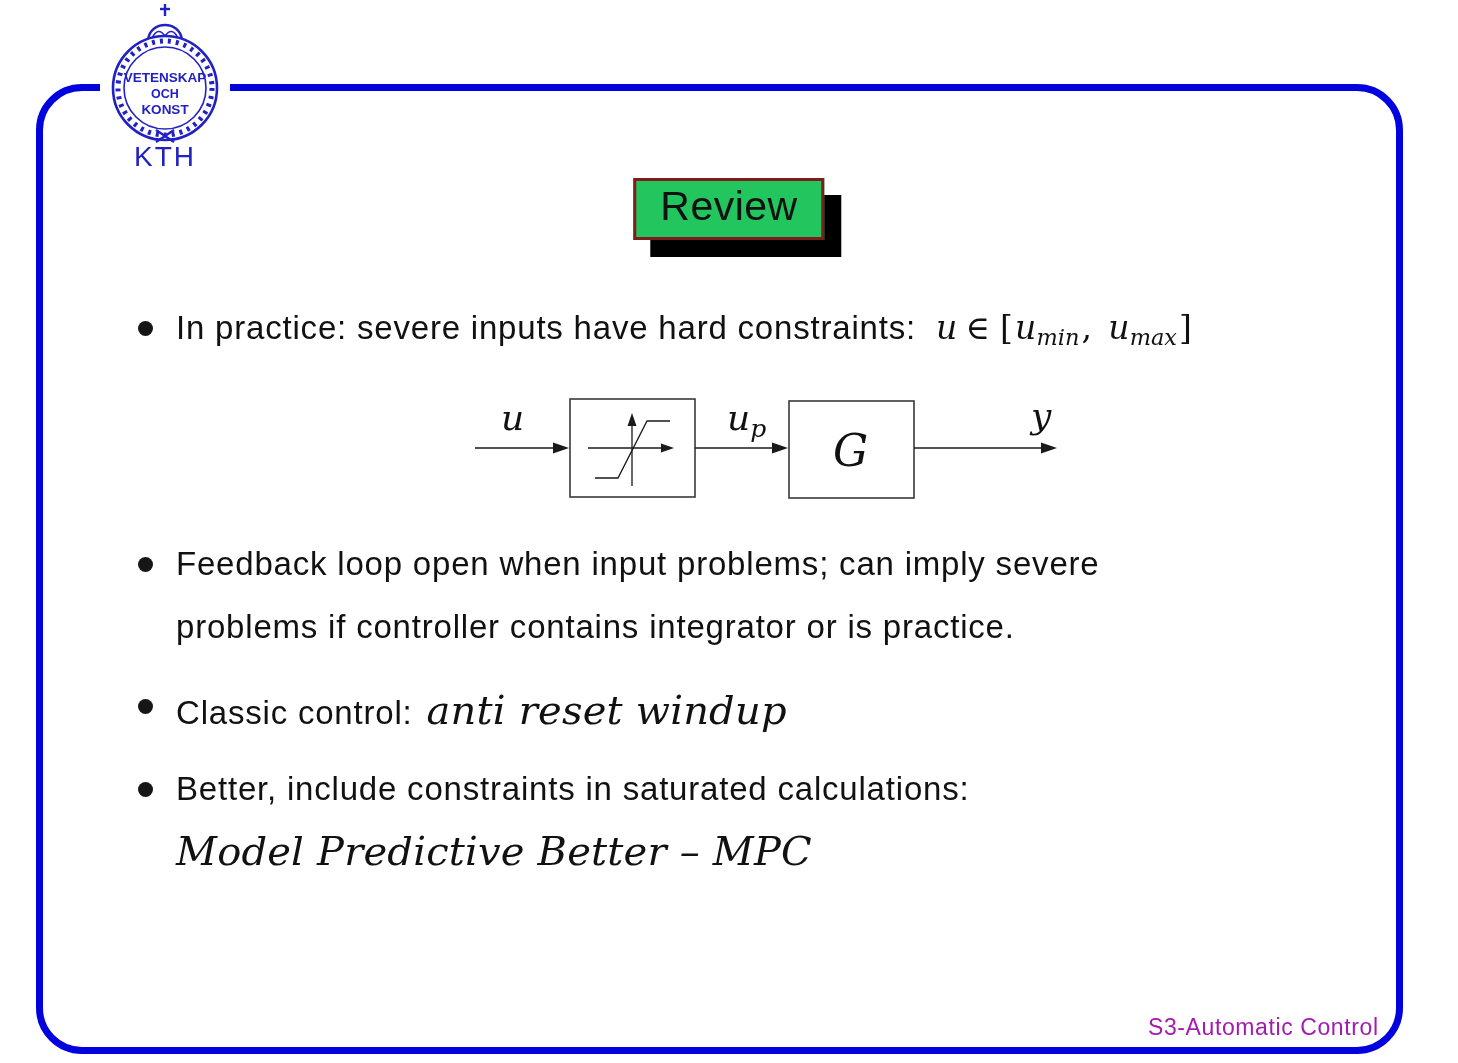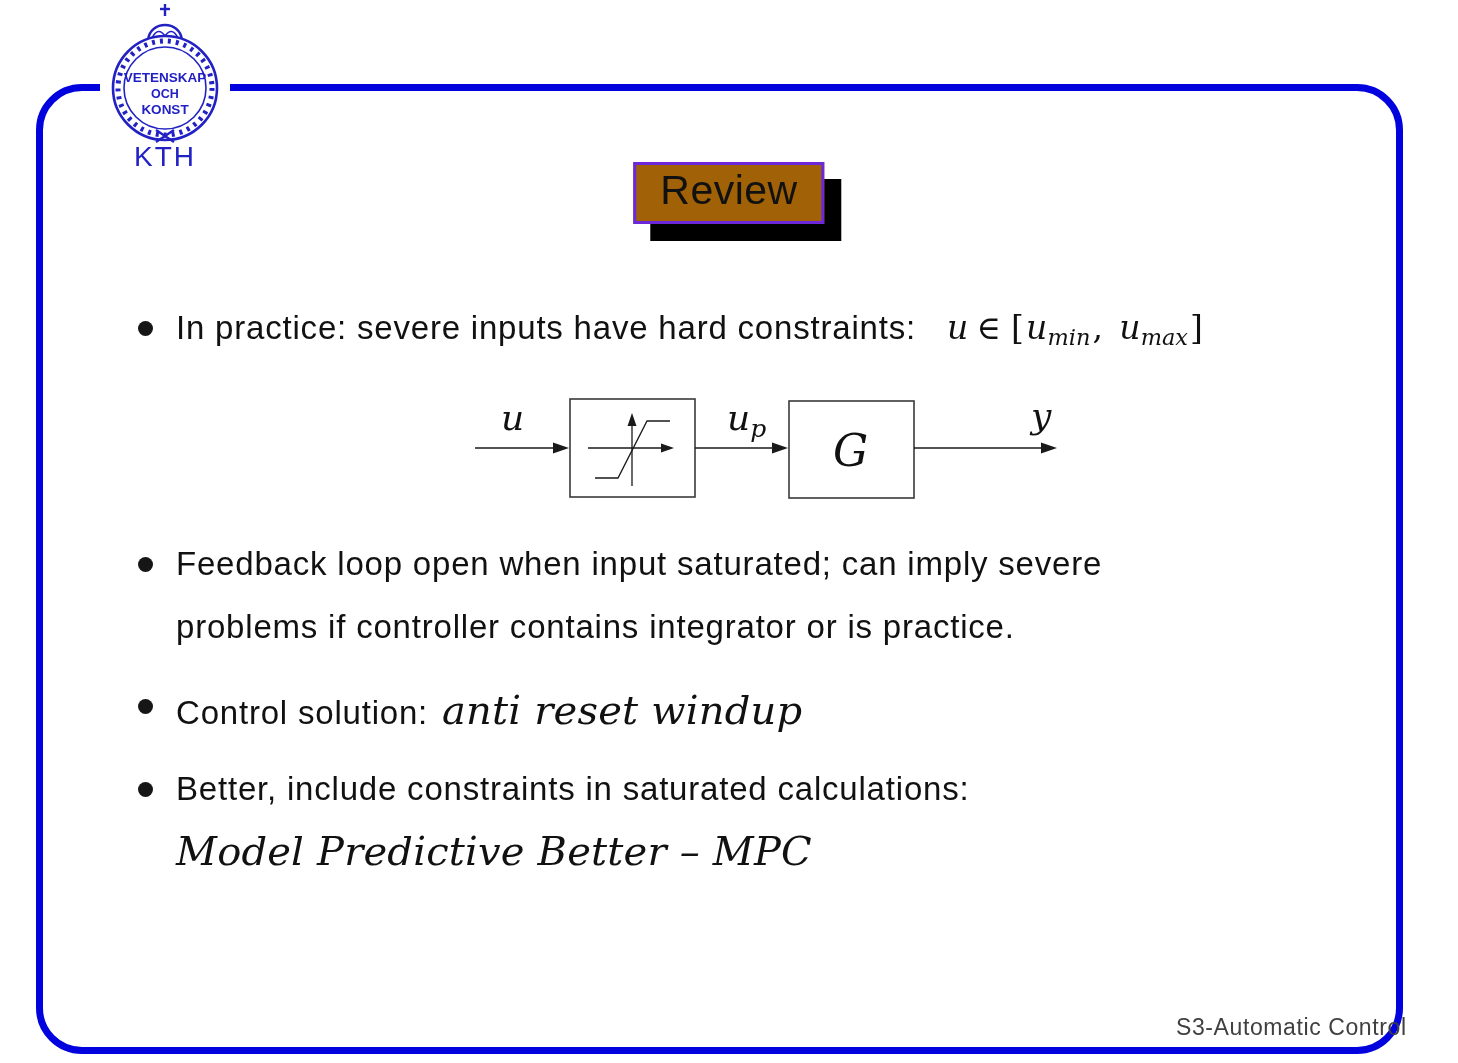--- a/index.html
+++ b/index.html
@@ -26,24 +26,24 @@
   .logo {
     position: absolute;
     left: 100px; top: 2px;
     width: 130px; height: 170px;
     z-index: 2;
     text-align: center;
   }
   
   .title-box {
     position: absolute;
-    left: 50%; top: 162px;
+    left: 50%; top: 178px;
     transform: translateX(-50%);
-    background: #a16207;
-    border: 3px solid #6d28d9;
+    background: #22c55e;
+    border: 3px solid #7f1d1d;
     box-shadow: 17px 17px 0 0 #000000;
     padding: 3px 24px 8px 24px;
     font-size: 41px;
     letter-spacing: 0.5px;
     z-index: 1;
     line-height: 1.1;
   }
   
   .bullet-row {
     position: absolute;
@@ -67,21 +67,21 @@
     left: 176px;
     font-size: 33px;
     letter-spacing: 0.8px;
     white-space: nowrap;
   }
   .math, .em-serif {
     font-family: "DejaVu Serif", serif;
     font-style: italic;
     letter-spacing: 0.2px;
   }
-  .math { margin-left: 31px; font-size: 33px; }
+  .math { margin-left: 20px; font-size: 33px; }
   .math .rel {
     font-style: normal;
     padding: 0 8px;
   }
   .math .brk { font-style: normal; padding: 0 2px; }
   .sub {
     font-size: 0.68em;
     vertical-align: -0.28em;
     letter-spacing: 0;
   }
@@ -90,24 +90,24 @@
   
   .diagram {
     position: absolute;
     left: 455px; top: 392px;
     width: 625px; height: 118px;
   }
   .diagram svg { display: block; }
   
   .footer {
     position: absolute;
-    left: 1176px; top: 1014px;
+    left: 1148px; top: 1014px;
     font-size: 23px;
     letter-spacing: 0.6px;
-    color: #404040;
+    color: #a21caf;
     white-space: nowrap;
   }
 </style>
 </head>
 <body>
 
 <div class="frame"></div>
 
 <div class="logo">
   <svg width="130" height="170" viewBox="0 0 130 170">
@@ -175,27 +175,27 @@
       <text x="46" y="38" font-size="36">u</text>
       <text x="272" y="38" font-size="36"><tspan>u</tspan><tspan font-size="25" dy="7">p</tspan></text>
       <text x="378" y="74" font-size="44">G</text>
       <text x="576" y="36" font-size="36">y</text>
     </g>
   </svg>
 </div>
 
 <div class="bullet-row" style="top:545px">
   <span class="dot"></span>
-  <span>Feedback loop open when input saturated; can imply severe</span>
+  <span>Feedback loop open when input problems; can imply severe</span>
 </div>
 <div class="cont-line" style="top:608px">problems if controller contains integrator or is practice.</div>
 
 <div class="bullet-row" style="top:687px">
   <span class="dot"></span>
-  <span><span>Control solution:</span><span class="em-serif gap-before">anti reset windup</span></span>
+  <span><span>Classic control:</span><span class="em-serif gap-before">anti reset windup</span></span>
 </div>
 
 <div class="bullet-row" style="top:770px">
   <span class="dot"></span>
   <span>Better, include constraints in saturated calculations:</span>
 </div>
 <div class="cont-line em-serif" style="top:828px">Model Predictive Better – MPC</div>
 
 <div class="footer">S3-Automatic Control</div>
 

